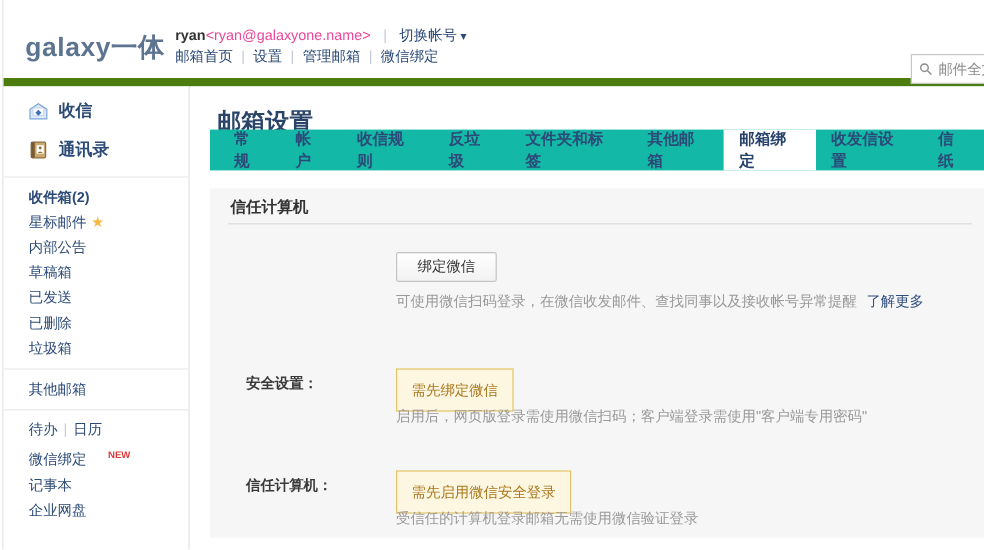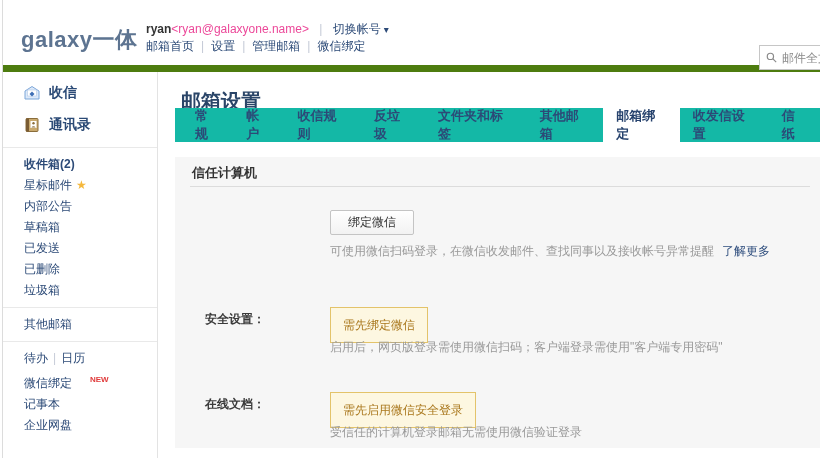--- a/index.html
+++ b/index.html
@@ -160,19 +160,19 @@
 
       <button class="btn-plain">绑定微信</button>
       <div class="desc desc1">
         <span>可使用微信扫码登录，在微信收发邮件、查找同事以及接收帐号异常提醒</span><span class="learn-more">了解更多</span>
       </div>
 
       <div class="row-label label1">安全设置：</div>
       <button class="btn-warn warn1">需先绑定微信</button>
       <div class="desc desc2">启用后，网页版登录需使用微信扫码；客户端登录需使用"客户端专用密码"</div>
 
-      <div class="row-label label2">在线文档：</div>
+      <div class="row-label label2">信任计算机：</div>
       <button class="btn-warn warn2">需先启用微信安全登录</button>
       <div class="desc desc3">受信任的计算机登录邮箱无需使用微信验证登录</div>
     </div>
   </div>
 
 </div>
 
 </body></html>

